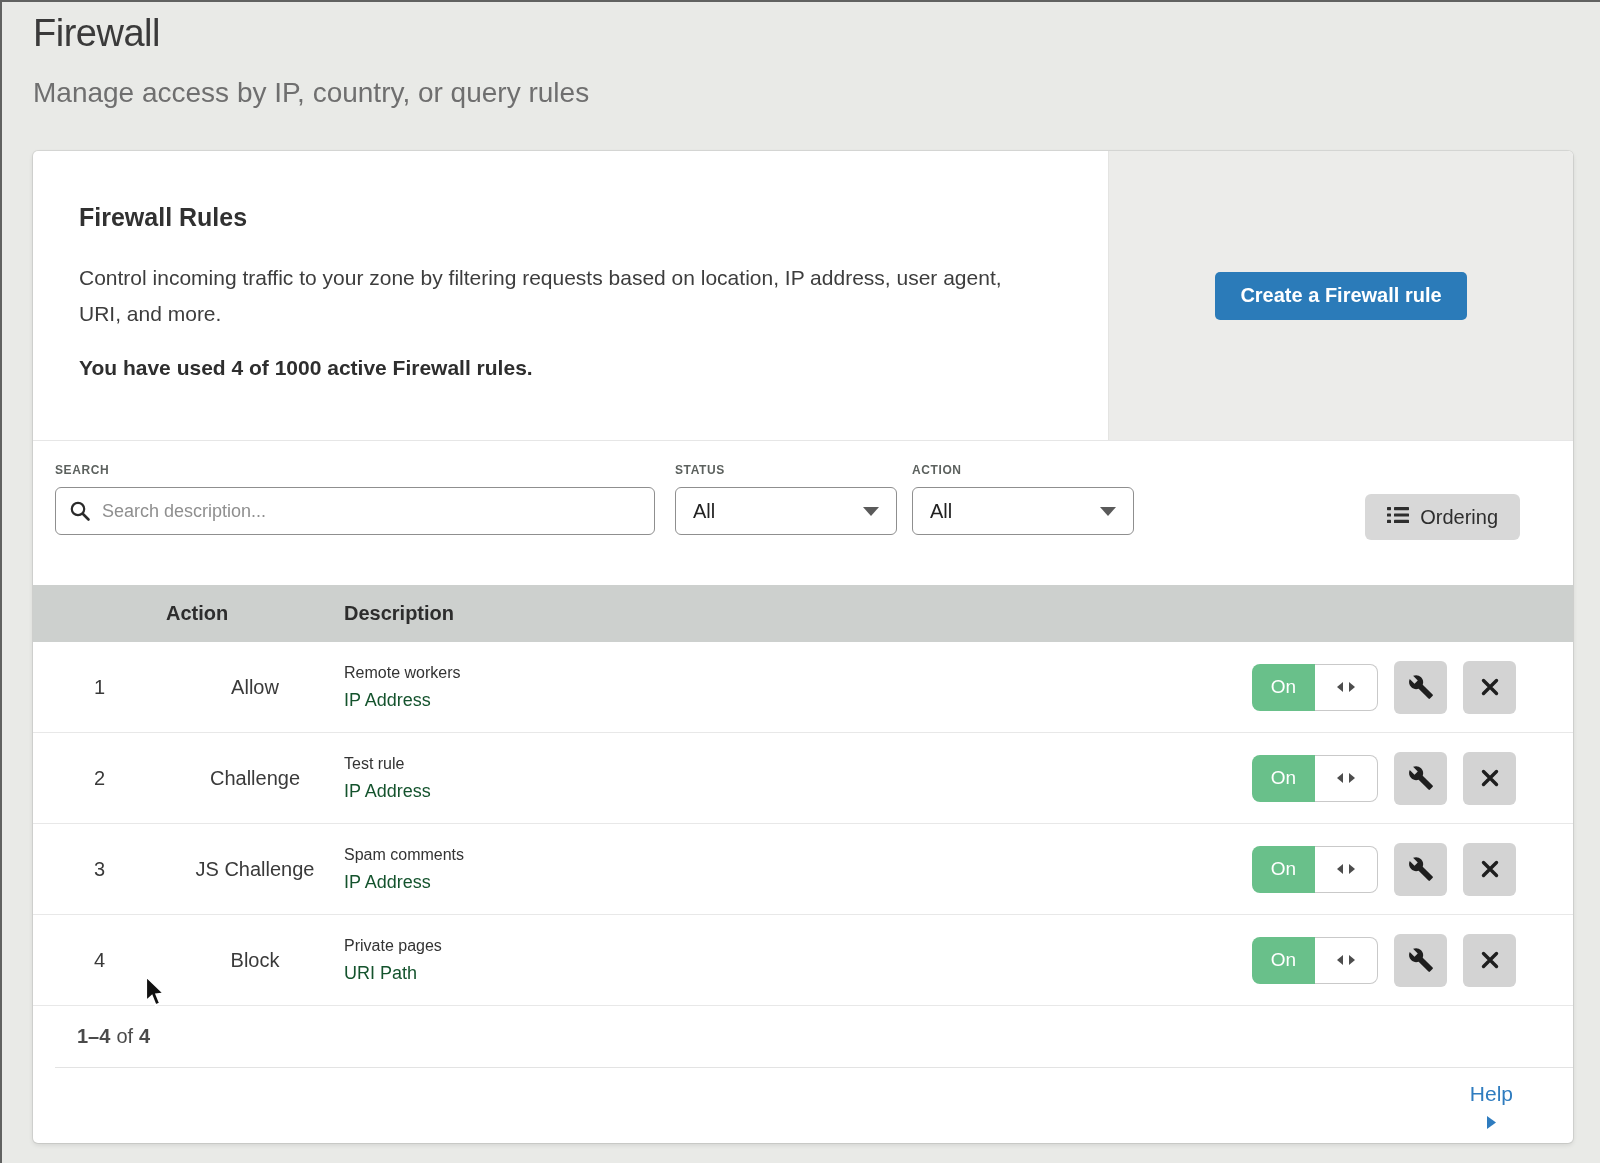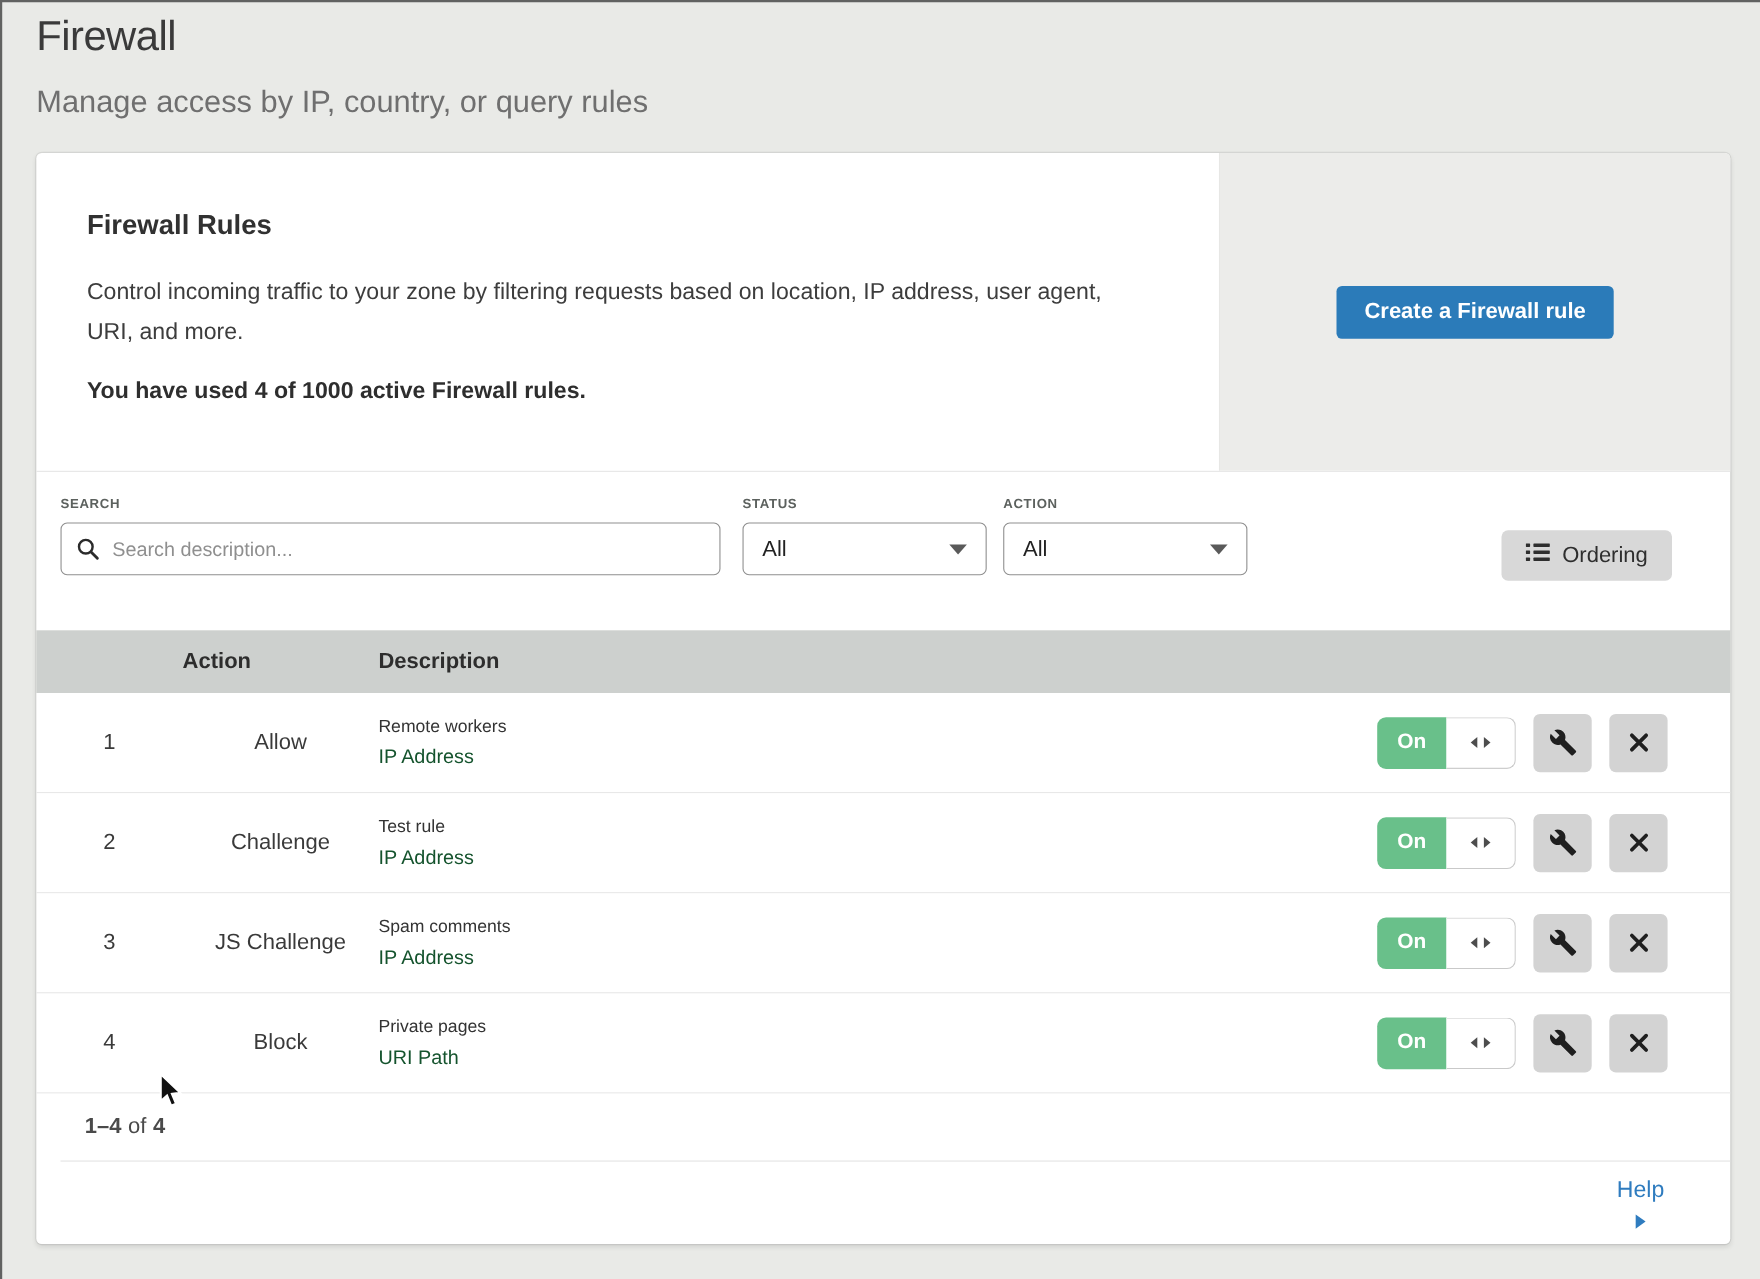--- a/index.html
+++ b/index.html
@@ -16,21 +16,21 @@
     border-left:2px solid rgba(25,25,25,0.65);
   }
 
   
   .page-header { padding:12px 0 0 33px; }
   .page-title { font-size:38px; font-weight:400; color:#3a3a3a; margin:0; letter-spacing:-0.5px; }
   .page-subtitle { font-size:28px; font-weight:400; color:#6f6f6f; margin-top:22px; }
 
   
   .card {
-    position:absolute; left:33px; top:139px; width:1540px;
+    position:absolute; left:33px; top:151px; width:1540px;
     background:#ffffff; border-radius:5px;
     box-shadow:0 0 0 1px rgba(0,0,0,0.07), 0 2px 5px rgba(0,0,0,0.10);
   }
 
   .card-top { display:flex; height:290px; border-bottom:1px solid #e6e6e6; }
   .card-top-left { flex:1; padding:52px 60px 0 46px; }
   .card-heading { font-size:25px; font-weight:700; color:#313131; margin:0 0 28px 0; }
   .card-desc { font-size:21px; color:#3d3d3d; line-height:1.72; max-width:950px; }
   .card-usage { font-size:21px; font-weight:700; color:#2e2e2e; margin-top:24px; }
 
@@ -90,21 +90,21 @@
   .th-desc { flex:1; }
 
   .row { height:91px; display:flex; align-items:center; border-bottom:1px solid #e8e8e8; }
   .col-priority { width:133px; text-align:center; font-size:20px; color:#3a3a3a; }
   .col-action { width:178px; font-size:20px; color:#3a3a3a;text-align:center; }
   .col-desc { flex:1; }
   .desc-title { font-size:16px; color:#333; margin-bottom:8px; }
   .desc-sub { font-size:18px; color:#14532d; }
   .controls { display:flex; align-items:center; gap:16px; padding-right:57px; }
 
-  .toggle { display:flex; height:47px; cursor:pointer;font-weight:bold; }
+  .toggle { display:flex; height:47px; cursor:pointer; }
   .toggle-on {
     width:63px; background:#69c08a; color:#fff; font-size:19px;
     display:flex; align-items:center; justify-content:center;
     border-radius:8px 0 0 8px;
   }
   .toggle-off {
     width:63px; background:#fff; border:1px solid #c9c9c9; border-left:none;
     border-radius:0 8px 8px 0; display:flex; align-items:center; justify-content:center;
   }
   .icon-btn {

